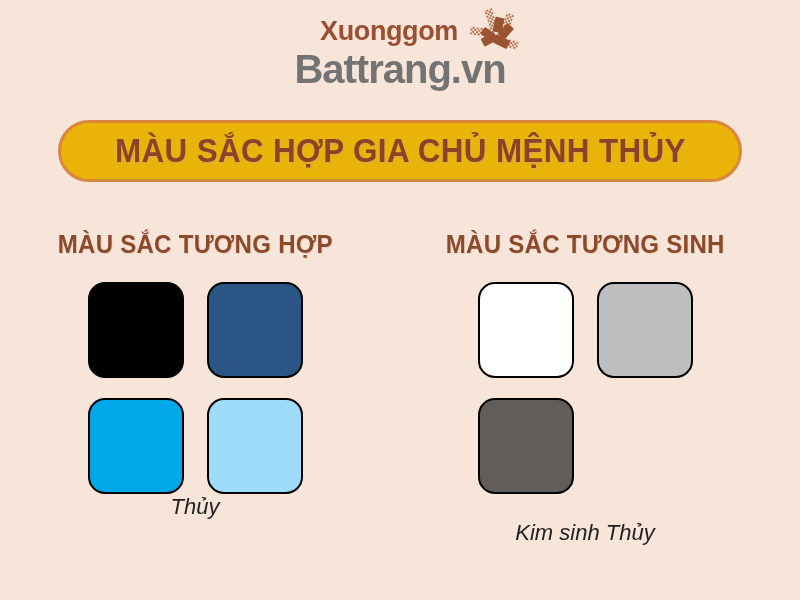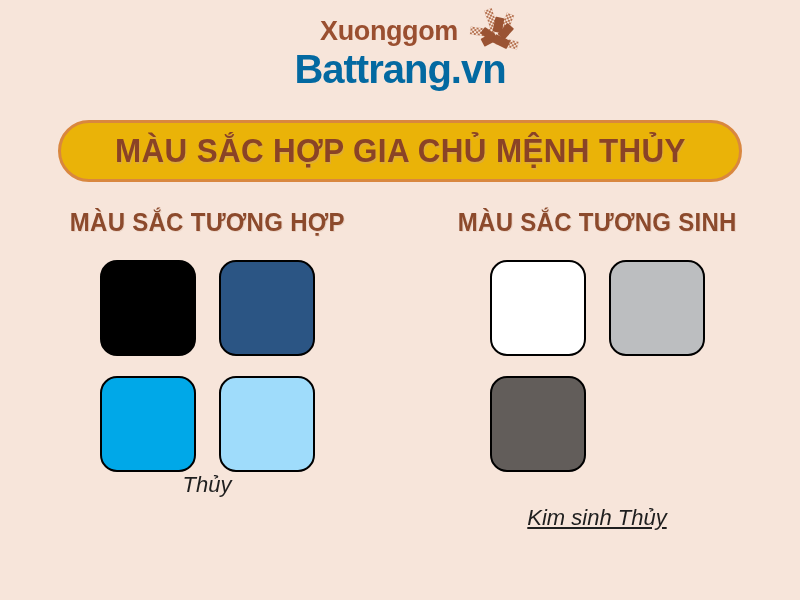--- a/index.html
+++ b/index.html
@@ -42,21 +42,21 @@
   .logo-mark {
     position: absolute;
     right: 6px;
     top: -6px;
     width: 56px;
     height: 52px;
   }
   .logo-row-bottom {
     font-size: 40px;
     font-weight: bold;
-    color: #0369a1;
+    color: #737373;
     letter-spacing: -1px;
     line-height: 1;
     margin-top: 1px;
   }
 
   
   .title-banner {
     position: absolute;
     left: 58px;
     top: 120px;
@@ -76,25 +76,24 @@
     color: #8a4326;
     letter-spacing: 0.4px;
     white-space: nowrap;
     transform: scaleX(0.95);
     text-shadow: 1px 2px 0 rgba(200,160,140,0.35);
   }
 
   
   .columns {
     position: absolute;
-    top: 208px;
+    top: 230px;
     left: 0;
     width: 780px;
     display: flex;
-    padding-left: 12px;
   }
   .column {
     width: 400px;
     display: flex;
     flex-direction: column;
     align-items: center;
   }
   .col-heading {
     font-size: 25px;
     font-weight: bold;
@@ -117,21 +116,21 @@
     height: 96px;
     border: 2.5px solid #000000;
     border-radius: 17px;
     box-sizing: border-box;
   }
   .col-caption {
     font-size: 22px;
     font-style: italic;
     color: #1f1f1f;
   }
-  .caption-right { margin-top: 33px; text-decoration: underline; }
+  .caption-right { margin-top: 26px; }
 </style>
 </head>
 <body>
 
 <div class="logo-block">
   <div class="logo-row-top">
     <div class="logo-top-text">Xuonggom</div>
     <div class="logo-mark">
       <svg width="56" height="52" viewBox="0 0 56 52">
         <defs>

